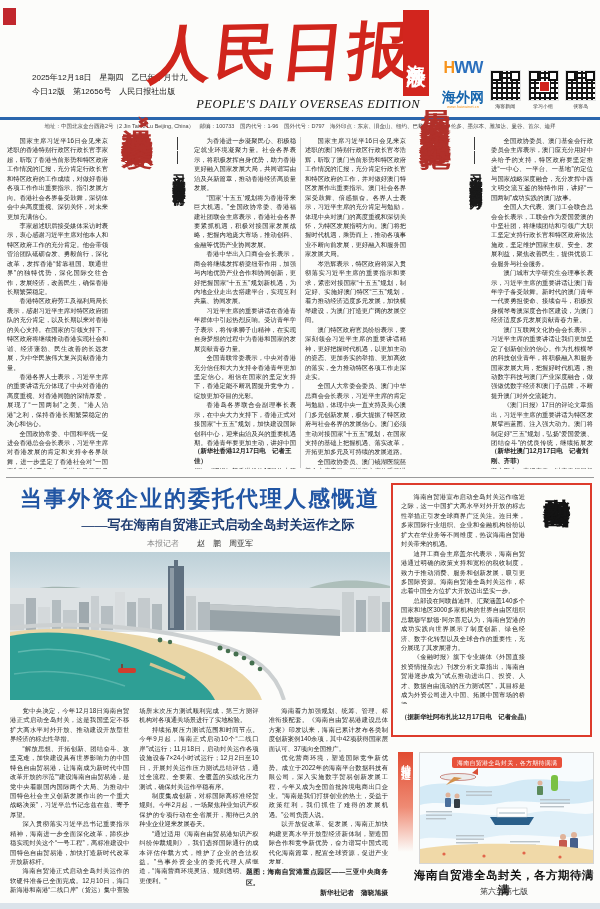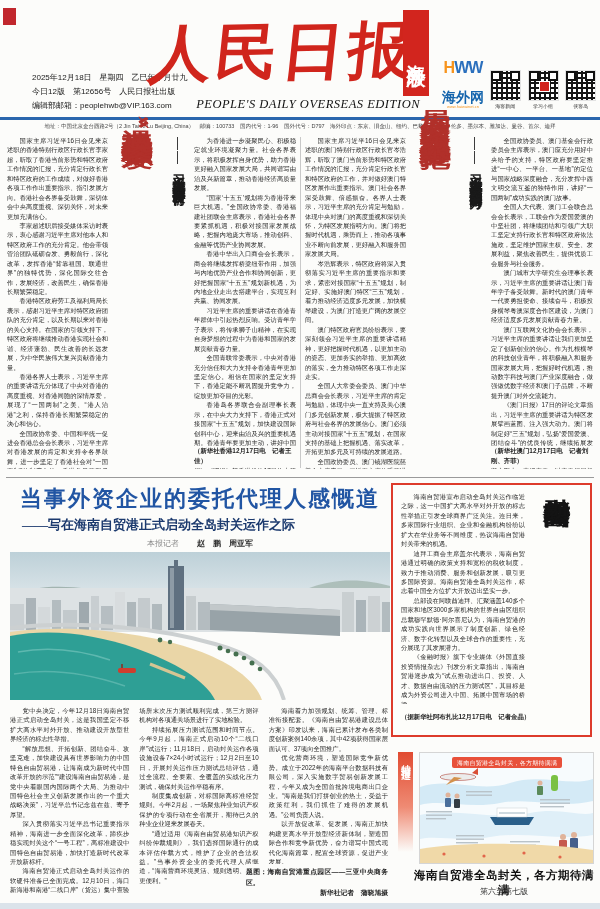--- a/index.html
+++ b/index.html
@@ -47,25 +47,25 @@
            transform:scaleX(1.55); transform-origin:center top; }
   .vsub  { writing-mode:vertical-rl; font-family:"Liberation Serif",serif; font-weight:bold;
            color:#1a1a1a; font-size:13px; letter-spacing:1px; line-height:1; }
   .divider-v { left:300px; top:137px; width:1px; height:331px; background:#c9c9c9; }
   .attr { font-size:6.4px; font-weight:bold; color:#222; background:#fcfcfa; line-height:1.5; }
   .hrule { left:6px; top:477px; width:588px; height:1px; background:#9a9a9a; }
 
   
   .feat-head { left:15px; top:484px; width:370px; text-align:center; font-weight:bold;
                color:#2155a3; font-size:22px; letter-spacing:2px; font-family:"Liberation Serif",serif; }
-  .feat-sub  { left:22px; top:516px; width:370px; font-weight:bold;
+  .feat-sub  { left:33px; top:516px; width:370px; text-align:center; font-weight:bold;
                color:#1c3a6e; font-size:13px; font-family:"Liberation Serif",serif; }
   .feat-byline { left:15px; top:538px; width:370px; text-align:center; font-size:8px; }
   .feat-byline .lbl { color:#8a8a8a; margin-right:16px;text-align:right; }
-  .feat-byline .names { color:#333; font-weight:bold; }
+  .feat-byline .names { color:#333; font-weight:normal; }
   .photo { left:10px; top:552px; width:380px; height:148px; overflow:hidden; }
   .feat-body { left:10px; top:706px; width:378px; height:198px; column-count:3; column-gap:10px; column-fill:auto; }
   .feat-caption { left:246px; top:864px; width:142px; background:#fcfcfa; font-size:6.8px;
                   font-weight:bold; line-height:1.55; text-align:justify; padding-top:3px; }
   .feat-caption .credit { display:block; text-align:right; }
 
   
   .redbox { left:391px; top:483px; width:197px; height:250px; border:2px solid #dd3b2b; background:#fdfdfa; }
   .box-body { left:401px; top:492px; width:124px; height:212px; }
   .box-vcol { left:528px; top:496px; width:58px; height:224px; }
@@ -90,21 +90,20 @@
 </head>
 <body>
 
 <div class="page">
 
   <div class="abs corner-mark"></div>
 
   <div class="abs mast-info">
     <div>2025年12月18日　星期四　乙巳年十月廿九</div>
     <div>今日12版　第12656号　人民日报社出版</div>
-    <div>编辑部邮箱：peoplehwb@VIP.163.com</div>
   </div>
 
   <div class="abs paper-title">人民日报</div>
 
   <div class="abs edition-box">
     <span>海外版</span>
   </div>
 
   <div class="abs eng-title">PEOPLE'S DAILY OVERSEAS EDITION</div>
 

